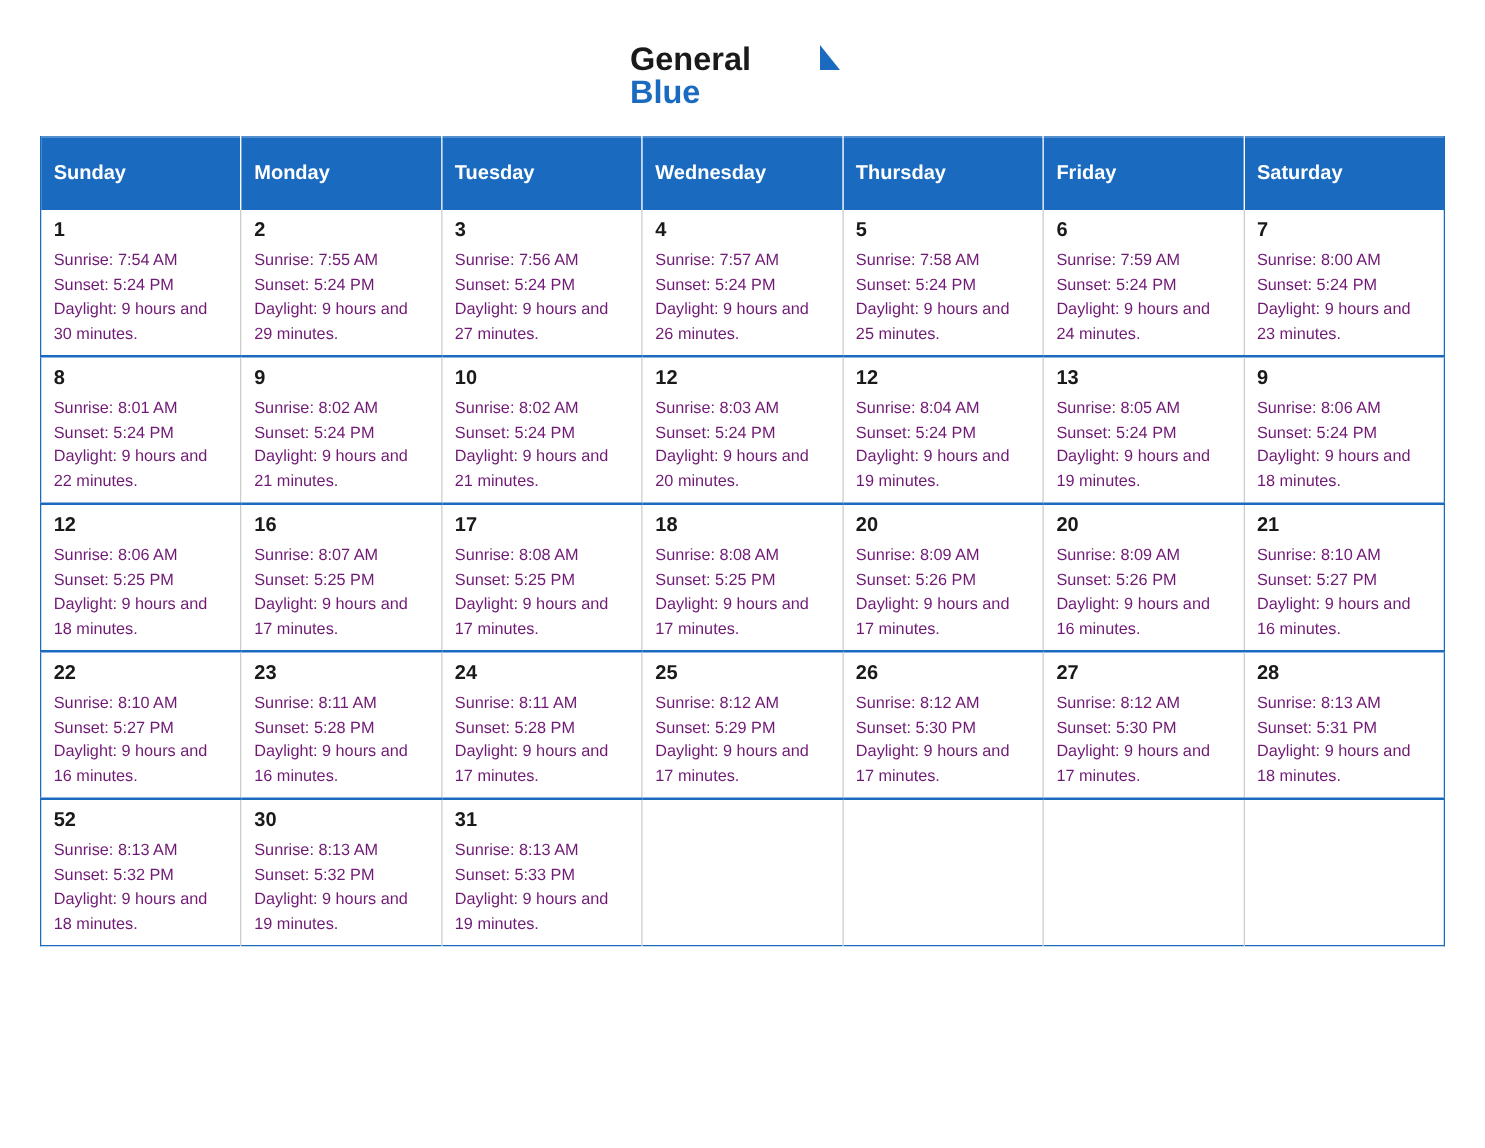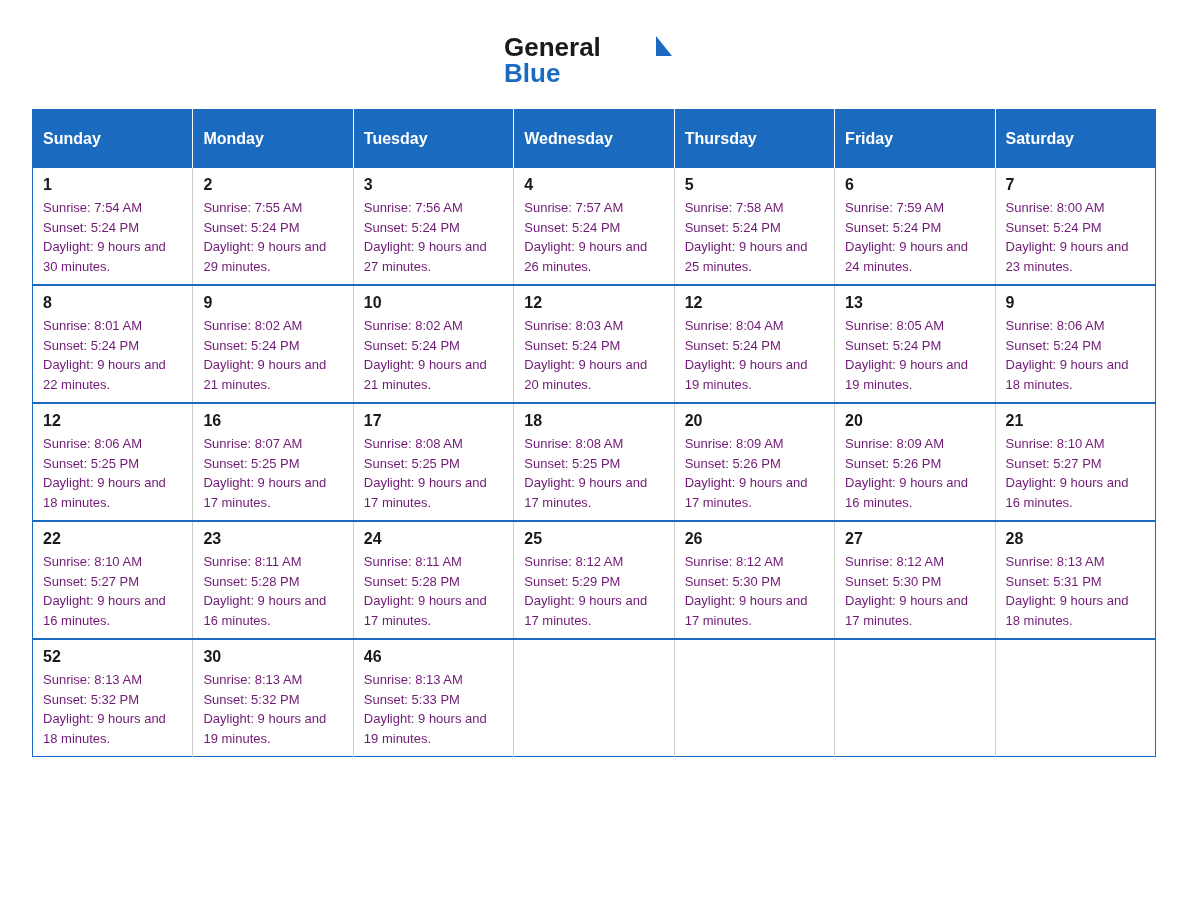--- a/index.html
+++ b/index.html
@@ -240,21 +240,21 @@
       <tr>
         <td>
         <span class="day-number">52</span>
         <span class="day-info">Sunrise: 8:13 AM<br>Sunset: 5:32 PM<br>Daylight: 9 hours and 18 minutes.</span>
       </td>
         <td>
         <span class="day-number">30</span>
         <span class="day-info">Sunrise: 8:13 AM<br>Sunset: 5:32 PM<br>Daylight: 9 hours and 19 minutes.</span>
       </td>
         <td>
-        <span class="day-number">46</span>
+        <span class="day-number">31</span>
         <span class="day-info">Sunrise: 8:13 AM<br>Sunset: 5:33 PM<br>Daylight: 9 hours and 19 minutes.</span>
       </td>
         <td class="empty-cell"></td>
         <td class="empty-cell"></td>
         <td class="empty-cell"></td>
         <td class="empty-cell"></td>
       </tr>
     </tbody>
 </table>
 

